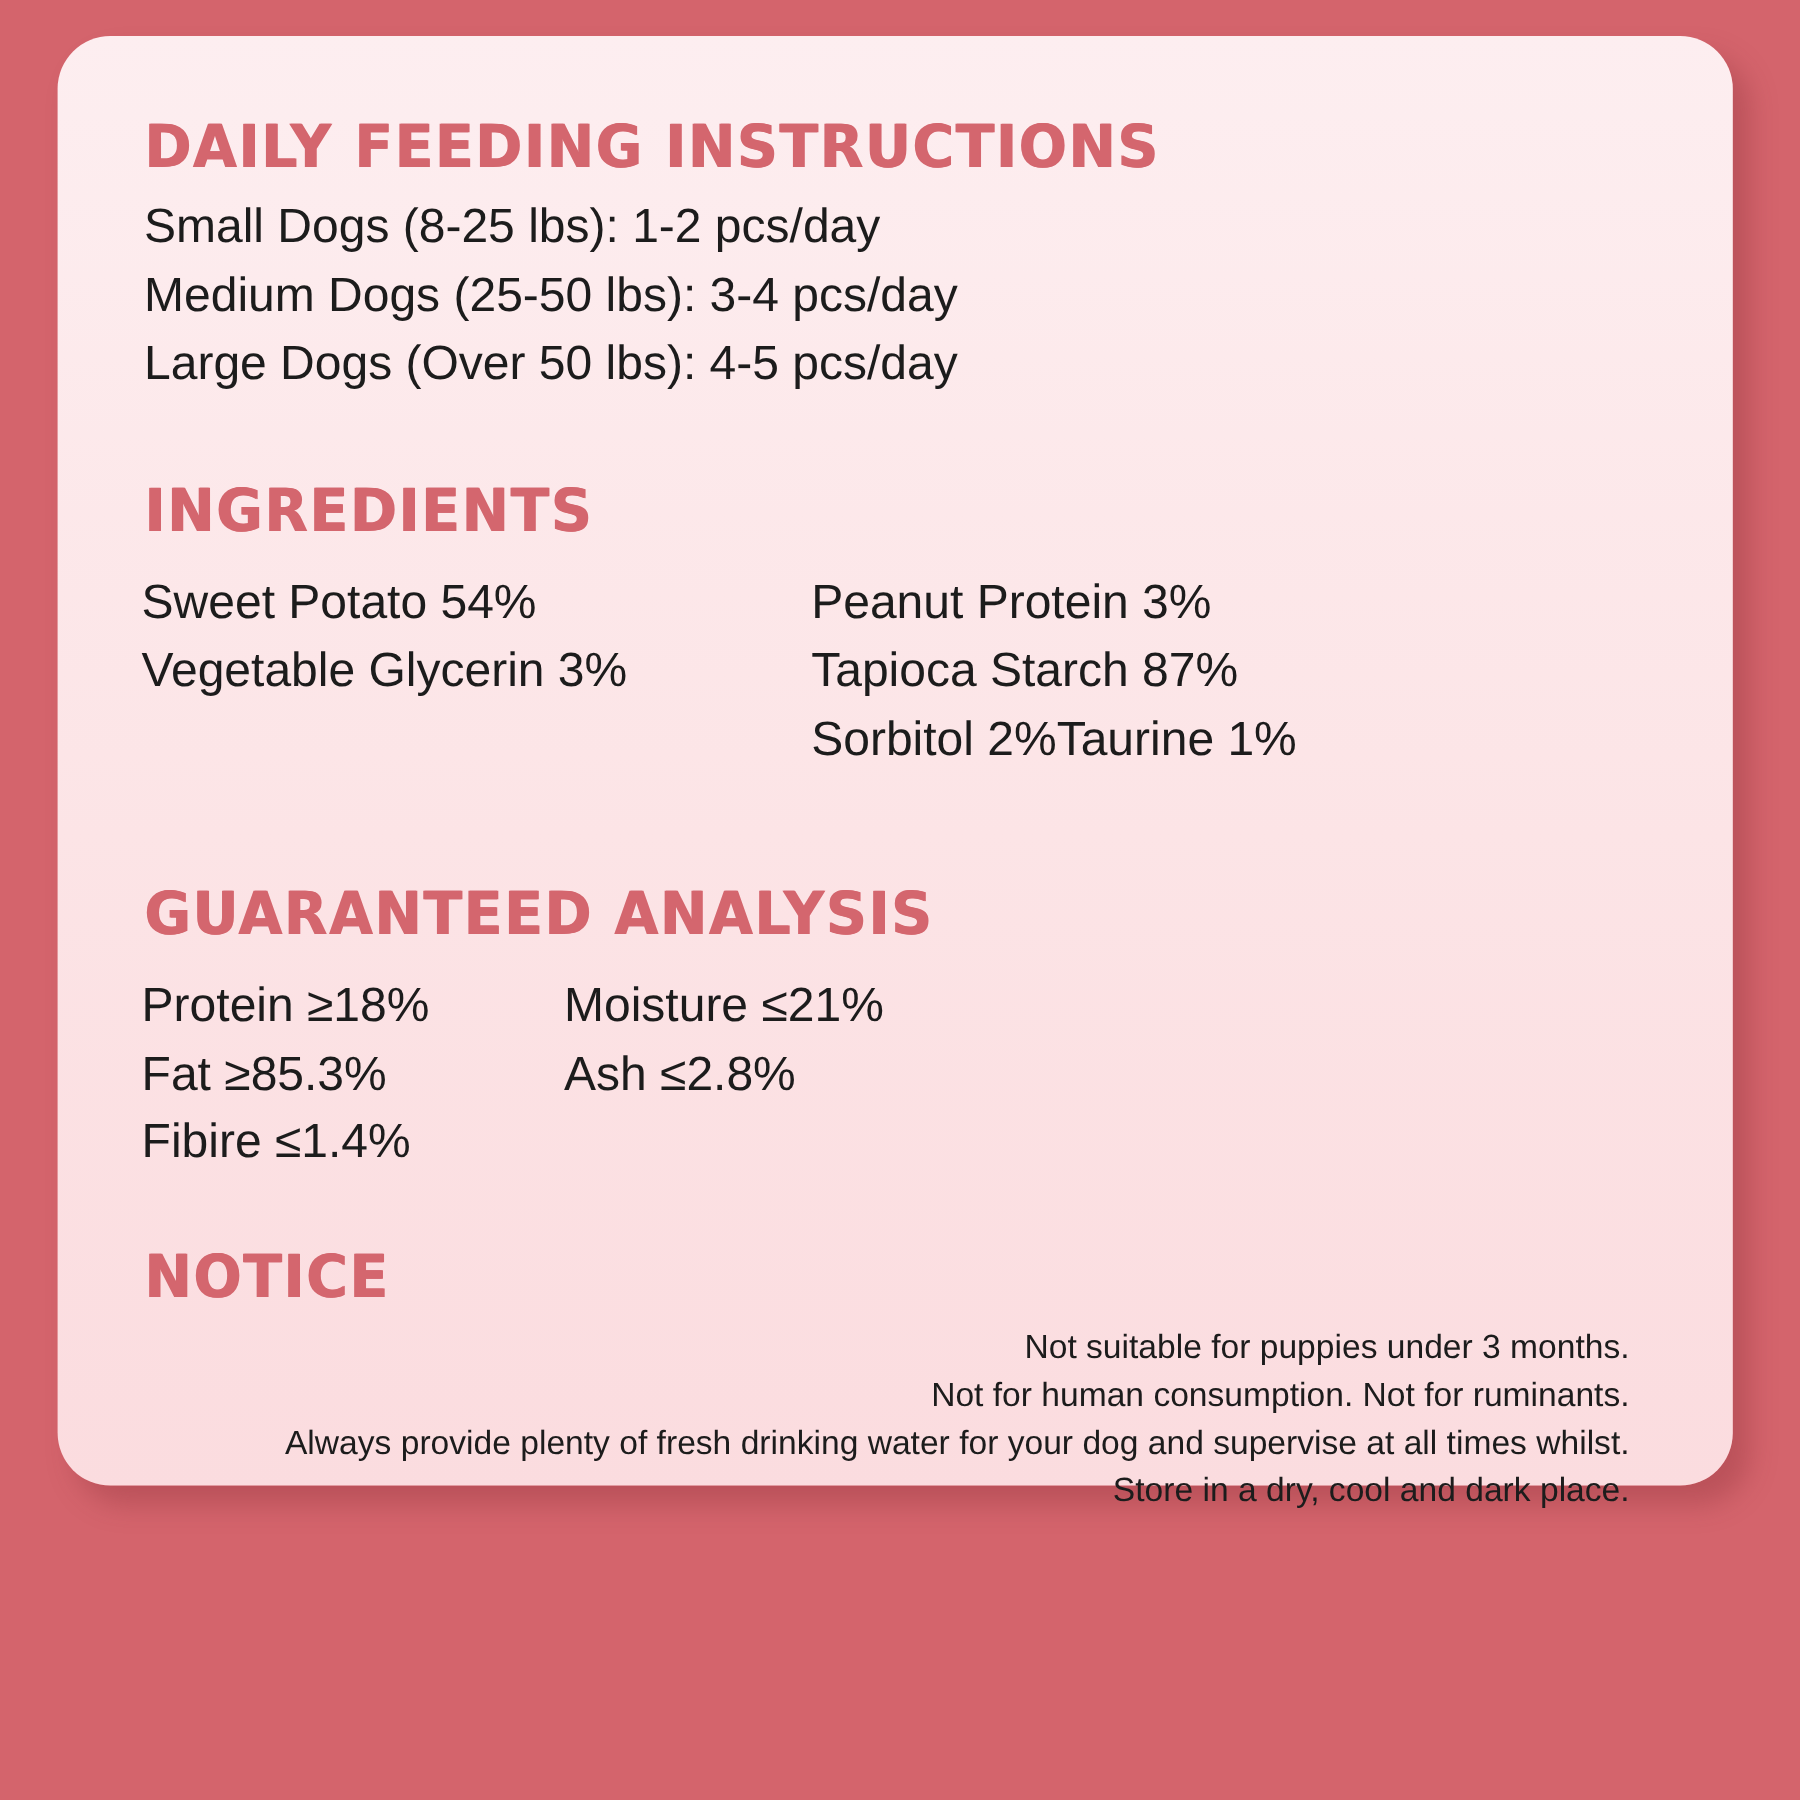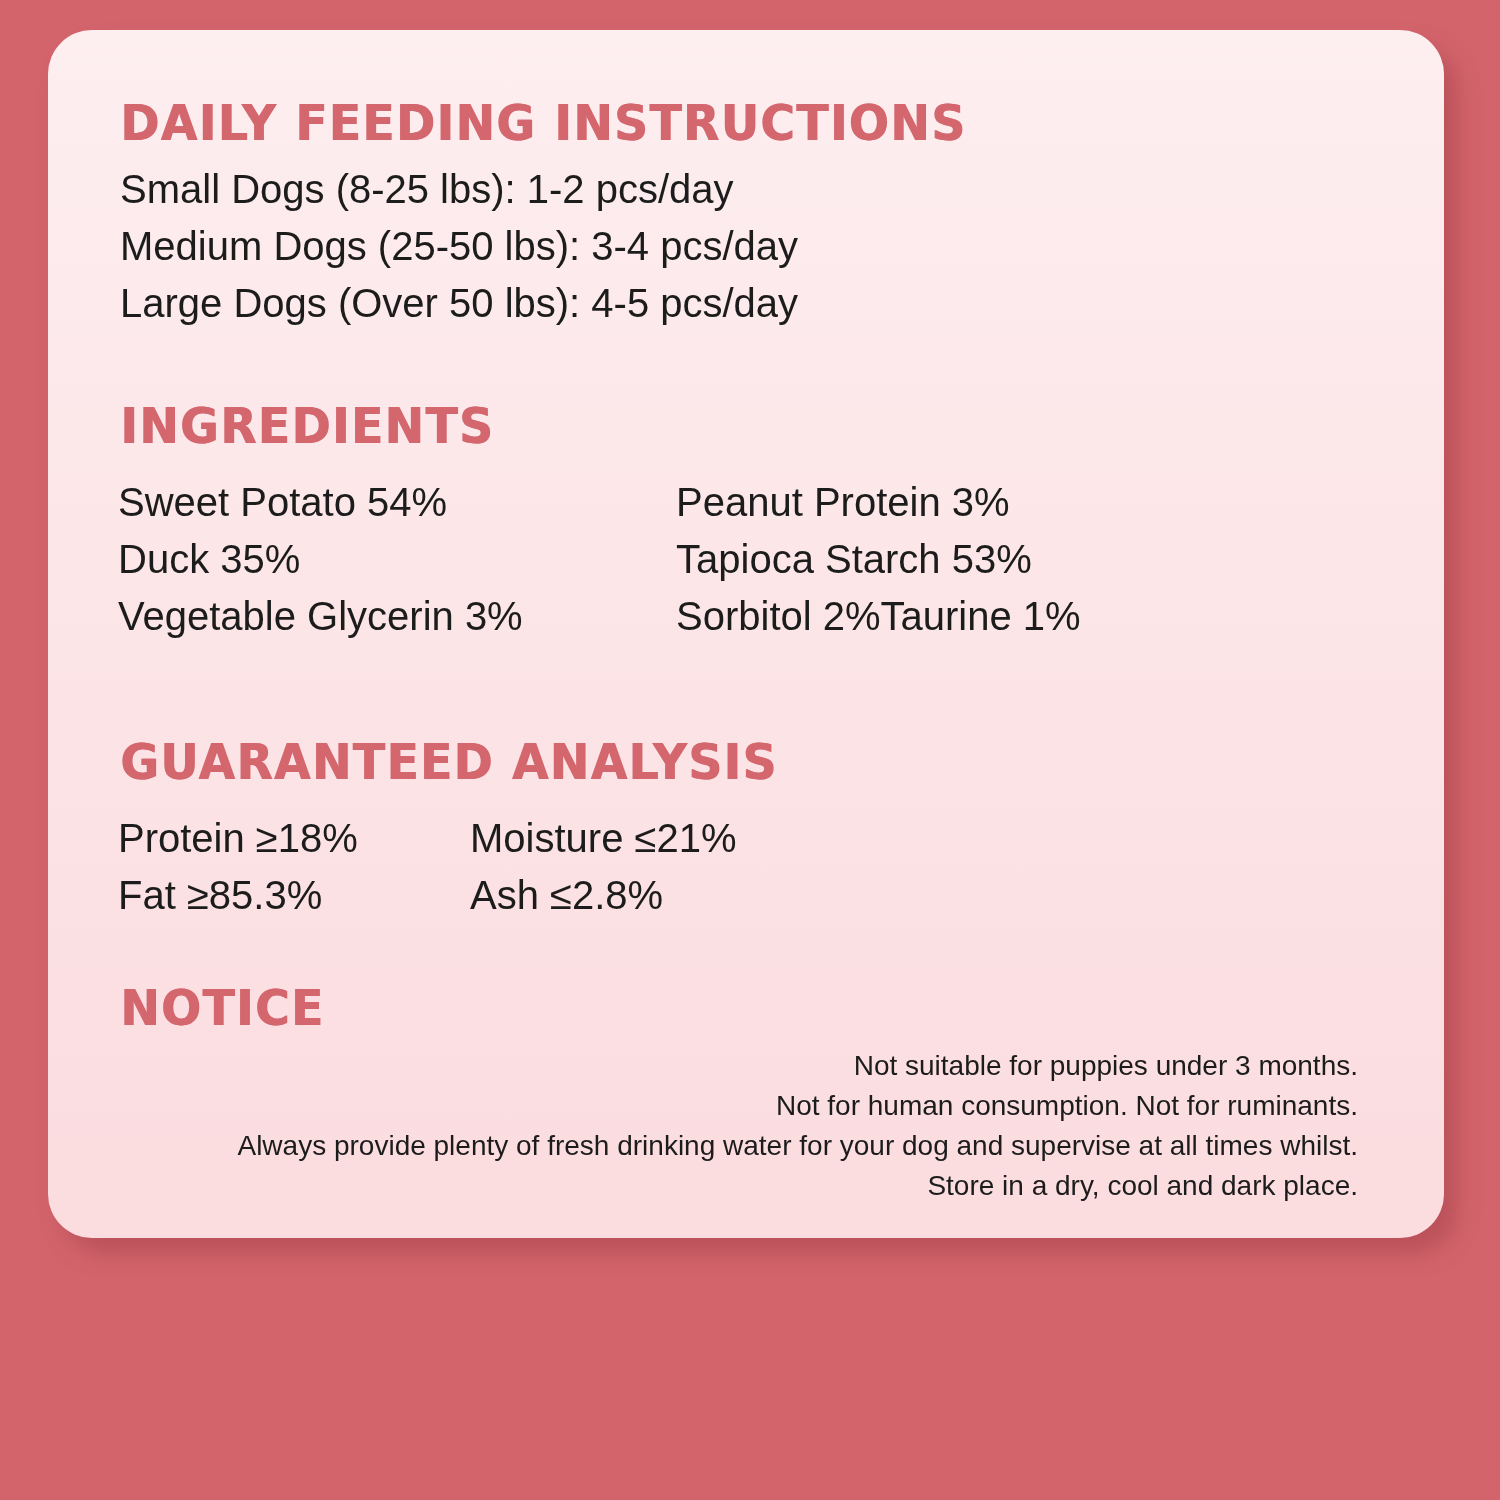--- a/index.html
+++ b/index.html
@@ -80,40 +80,40 @@
     <div class="line feeding-line">Large Dogs (Over 50 lbs): 4-5 pcs/day</div>
   </div>
 
   <div class="gap-lg"></div>
 
   <div class="block">
     <div class="section-title">INGREDIENTS</div>
     <div class="two-col">
       <div class="col-a">
         <div class="line">Sweet Potato 54%</div>
-        <div class="line">Duck 35%</div>
         <div class="line">Vegetable Glycerin 3%</div>
       </div>
       <div class="col-b">
         <div class="line">Peanut Protein 3%</div>
-        <div class="line">Tapioca Starch 53%</div>
+        <div class="line">Tapioca Starch 87%</div>
         <div class="line">Sorbitol 2%Taurine 1%</div>
       </div>
     </div>
   </div>
 
   <div class="gap-lg"></div>
   <div class="gap-sm"></div>
 
   <div class="block">
     <div class="section-title">GUARANTEED ANALYSIS</div>
     <div class="two-col">
       <div class="col-a narrow">
         <div class="line">Protein ≥18%</div>
         <div class="line">Fat ≥85.3%</div>
+        <div class="line">Fibire ≤1.4%</div>
       </div>
       <div class="col-b">
         <div class="line">Moisture ≤21%</div>
         <div class="line">Ash ≤2.8%</div>
       </div>
     </div>
   </div>
 
   <div class="gap-md"></div>
 

